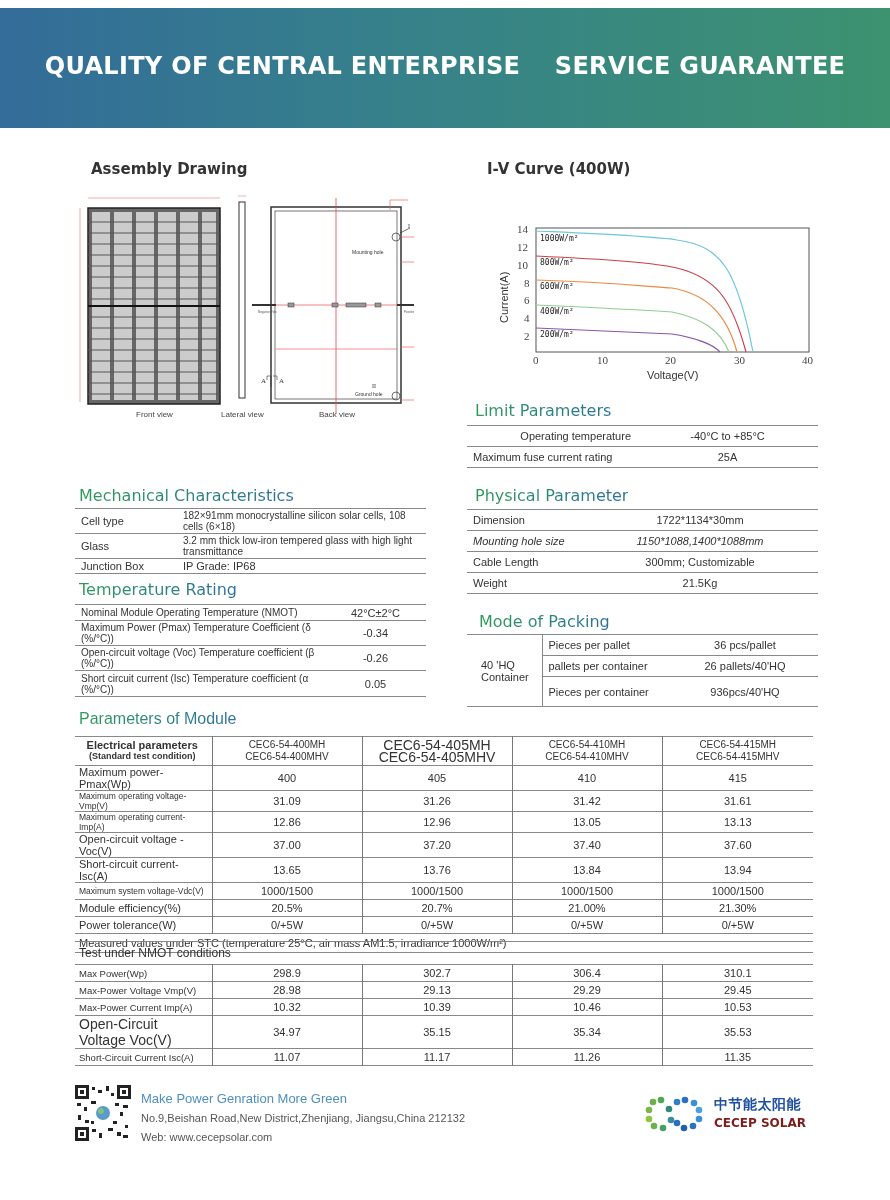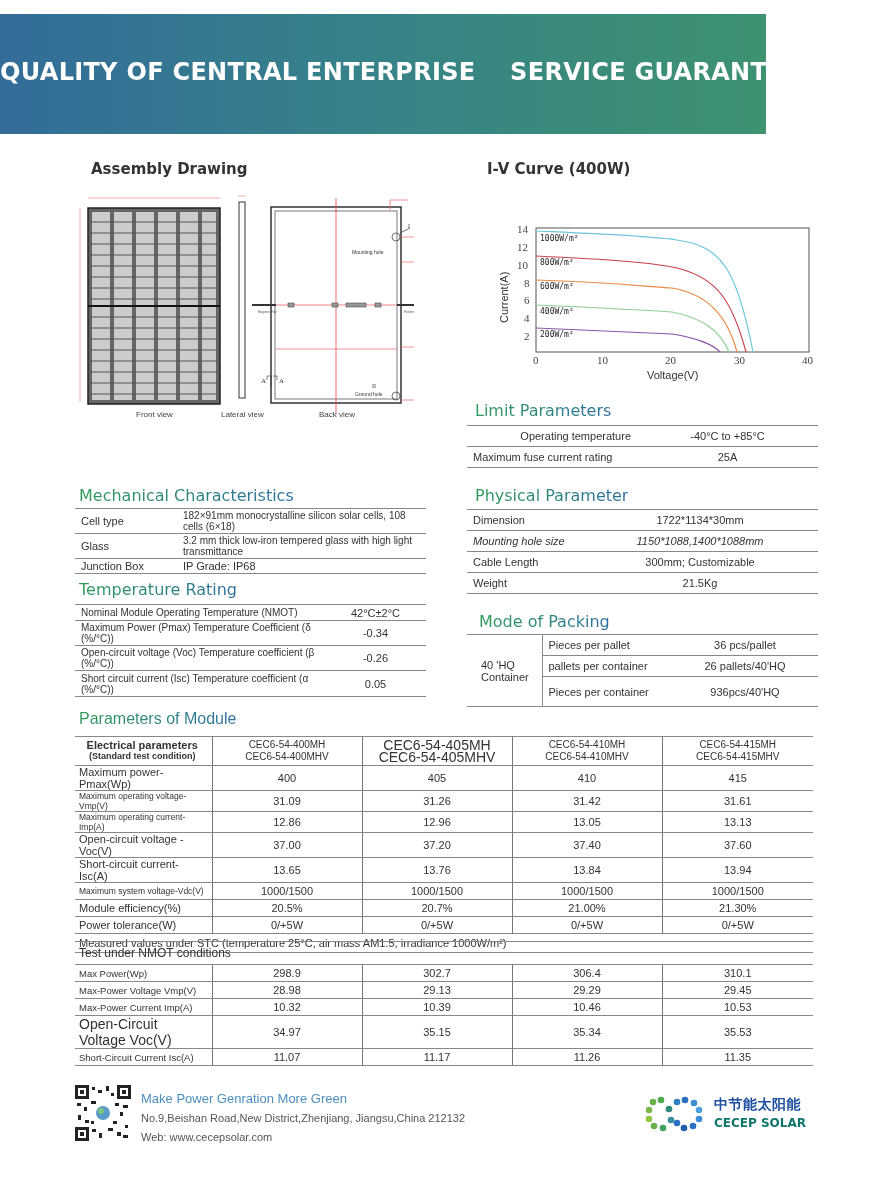--- a/index.html
+++ b/index.html
@@ -1,17 +1,17 @@
 <!DOCTYPE html>
 <html><head>
 <meta charset="utf-8">
 <style>
   * { box-sizing: border-box; margin: 0; padding: 0; }
   body { width: 890px; height: 1200px; background: #ffffff; font-family: "Liberation Sans", "DejaVu Sans", sans-serif; color: #333; position: relative; overflow: hidden; }
-  .banner { position: absolute; left: 0; top: 14px; width: 766px; height: 120px; background: linear-gradient(90deg, #336c99 0%, #36818a 45%, #3d9270 100%); }
+  .banner { position: absolute; left: 0; top: 8px; width: 890px; height: 120px; background: linear-gradient(90deg, #336c99 0%, #36818a 45%, #3d9270 100%); }
   .banner-title { position: absolute; left: 0; right: 0; top: 44px; text-align: center; color: #fff; font-family: "DejaVu Sans", sans-serif; font-weight: bold; font-size: 24px; letter-spacing: 0.3px; white-space: pre; }
   .h-black { position: absolute; font-family: "DejaVu Sans", sans-serif; font-weight: bold; font-size: 15px; color: #333; }
   .h-green { position: absolute; font-size: 16px; background: linear-gradient(90deg, #2f9a5a, #2b6fa0); -webkit-background-clip: text; background-clip: text; color: transparent; font-family: "DejaVu Sans", sans-serif; }
   .h-green.arial { font-family: "Liberation Sans", sans-serif; font-size: 16px; }
   table { border-collapse: collapse; position: absolute; font-size: 11px; color: #333; }
   td { padding: 0 6px; vertical-align: middle; }
   .t2 tr { border-bottom: 1px solid #888; }
   .t2 { border-top: 1.5px solid #888; }
   .center { text-align: center; }
   .small { font-size: 10px; line-height: 11px; }
@@ -420,13 +420,13 @@
     <circle cx="34" cy="6" r="3.3" fill="#2f7fc1"></circle>
   <circle cx="42" cy="4" r="3.3" fill="#2a6fc0"></circle>
     <circle cx="51" cy="7" r="3.3" fill="#3a8fd6"></circle>
     <circle cx="56" cy="14" r="3.3" fill="#4aa0e0"></circle>
   <circle cx="56" cy="23" r="3.3" fill="#3b8fd9"></circle>
     <circle cx="50" cy="30" r="3.3" fill="#2a6fc0"></circle>
     <circle cx="41" cy="32" r="3.3" fill="#1f5fae"></circle>
     <circle cx="34" cy="27" r="3.3" fill="#2a6fc0"></circle>
 </svg>
 <div style="position:absolute; left:714px; top:1096px; font-size:14px; font-weight:bold; color:#1f4fa0; font-family:'DejaVu Sans', sans-serif; letter-spacing:0.5px;">中节能太阳能</div>
-<div style="position:absolute; left:714px; top:1116px; font-size:12px; font-weight:bold; color:#0f766e; font-family:'DejaVu Sans', sans-serif;">CECEP SOLAR</div>
+<div style="position:absolute; left:714px; top:1116px; font-size:12px; font-weight:bold; color:#7f1d1d; font-family:'DejaVu Sans', sans-serif;">CECEP SOLAR</div>
 
 </body></html>

